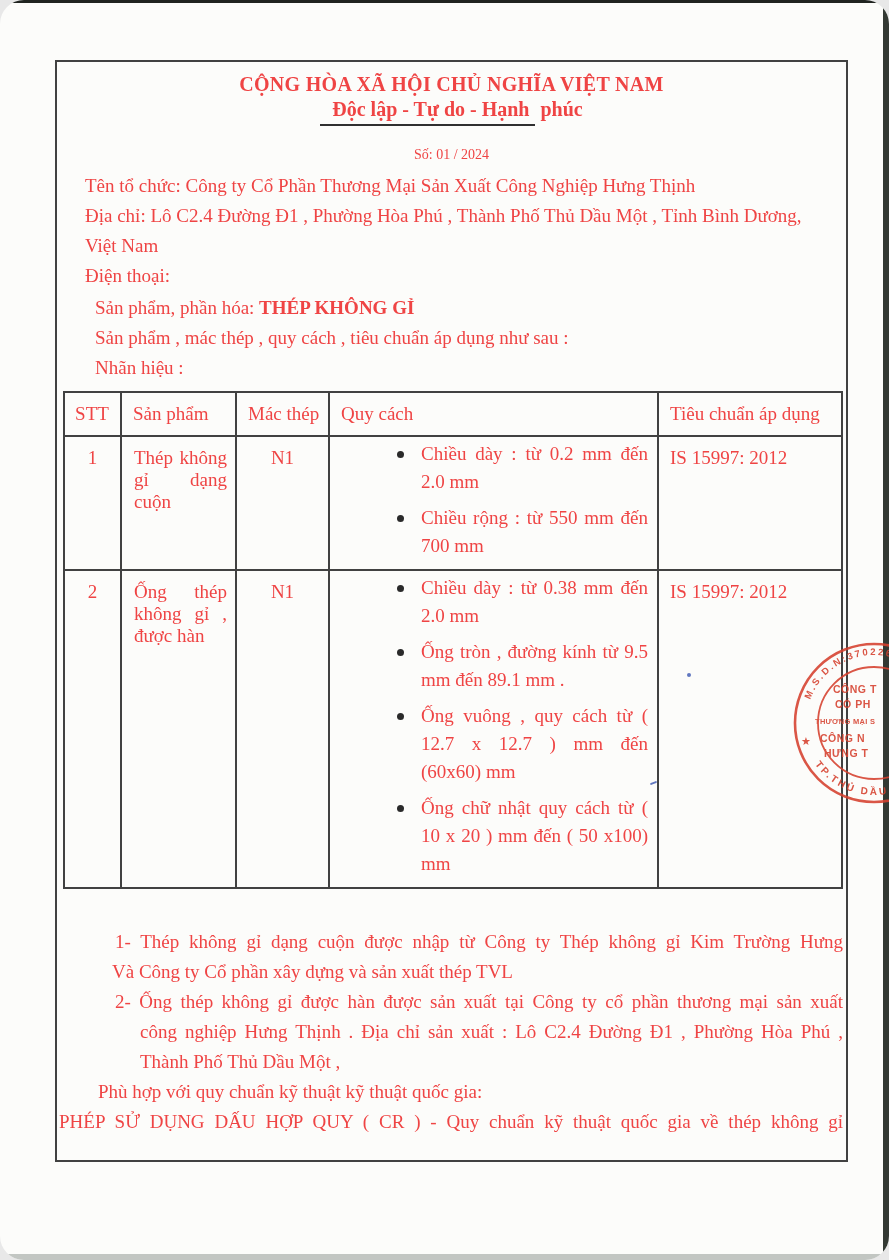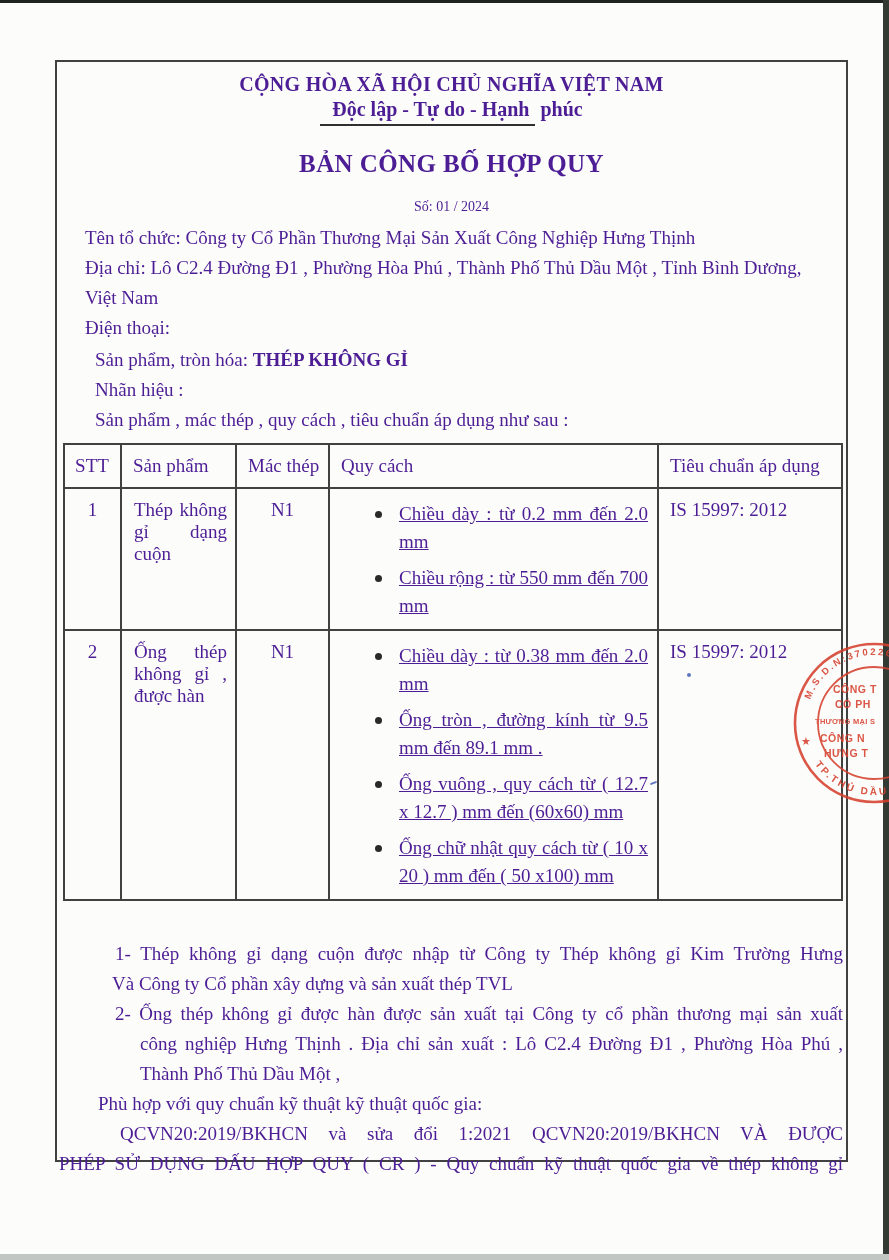--- a/index.html
+++ b/index.html
@@ -1,19 +1,19 @@
 <!DOCTYPE html>
 <html><head>
 <meta charset="utf-8">
 <style>
   html,body { margin:0; padding:0; background:#e8e8e8; }
   .page {
     position:relative; width:889px; height:1260px; margin:0 auto;
     background:#fcfcfa; overflow:hidden;
-    font-family:"Liberation Serif","DejaVu Serif",serif; color:#4c1d95;
+    font-family:"Liberation Serif","DejaVu Serif",serif; color:#ef4444;border-radius:24px;
   }
   
   .edge-top    { position:absolute; left:0; top:0; width:100%; height:3px; background:#202420; }
   .edge-right  { position:absolute; right:0; top:0; width:6px; height:100%; background:#333933; }
   .edge-bottom { position:absolute; left:0; bottom:0; width:100%; height:6px; background:#c2c6c2; }
 
   .frame {
     position:absolute; left:55px; top:60px; width:793px; height:1102px;
     border:2px solid #414141; box-sizing:border-box; font-size:19px;
   }
@@ -33,21 +33,21 @@
   table.spec-table { margin:8px 0 0 6px; border-collapse:collapse; width:778px; table-layout:fixed; }
   .spec-table th, .spec-table td { border:2px solid #414141; font-weight:400; font-size:19px; }
   .spec-table thead th { height:40px; text-align:left; padding-left:11px; vertical-align:middle; }
   .spec-table thead th.c { text-align:center; padding-left:0; }
   .spec-table td { vertical-align:top; }
   td.cell-stt, td.cell-grade { text-align:center; padding-top:10px; }
   td.cell-product { padding:10px 8px 0 12px; text-align:justify; }
   td.cell-standard { padding:10px 6px 0 11px; }
   tr.row-1 td { height:92px; }
   tr.row-2 td { height:231px; }
-  ul.specs { list-style:none; margin:10px 0 0 0; padding:0 8px 0 42px;text-decoration:underline; }
+  ul.specs { list-style:none; margin:2px 0 0 0; padding:0 8px 0 64px; }
   ul.specs li { position:relative; padding-left:26px; margin-bottom:8px; text-align:justify; line-height:28px; }
   ul.specs li::before { content:""; position:absolute; left:2px; top:11px; width:7px; height:7px; border-radius:50%; background:#2a2a2a; }
 
   .notes { margin-top:38px; }
   .note-line { line-height:30px; }
   .ml58 { margin-left:58px; width:728px; }
   .ml83 { margin-left:83px; width:703px; }
   .ml41 { margin-left:41px; }
   .q1 { margin-left:63px; width:723px; }
   .q2 { margin-left:2px; width:784px; }
@@ -63,33 +63,32 @@
 <div class="page">
   <div class="edge-top"></div>
   <div class="edge-right"></div>
   <div class="edge-bottom"></div>
 
   <div class="frame">
 
     <div class="center vn-republic">CỘNG HÒA XÃ HỘI CHỦ NGHĨA VIỆT NAM</div>
     <div class="center vn-motto-line"><span class="vn-motto-underline">Độc lập - Tự do - Hạnh</span><span class="motto-tail">phúc</span></div>
 
-    <div class="center doc-title">BẢN CÔNG BỐ HỢP QUY</div>
     <div class="center doc-number">Số: 01 / 2024</div>
 
     <div class="org-block">
       <div class="para">Tên tổ chức: Công ty Cổ Phần Thương Mại Sản Xuất Công Nghiệp Hưng Thịnh</div>
       <div class="para">Địa chỉ: Lô C2.4 Đường Đ1 , Phường Hòa Phú , Thành Phố Thủ Dầu Một , Tỉnh Bình Dương, Việt Nam</div>
       <div class="para">Điện thoại:</div>
     </div>
 
     <div class="product-block">
-      <div class="para"><span>Sản phẩm, tròn hóa: </span><span class="bold">THÉP KHÔNG GỈ</span></div>
+      <div class="para"><span>Sản phẩm, phần hóa: </span><span class="bold">THÉP KHÔNG GỈ</span></div>
+      <div class="para">Sản phẩm , mác thép , quy cách , tiêu chuẩn áp dụng như sau :</div>
       <div class="para">Nhãn hiệu :</div>
-      <div class="para">Sản phẩm , mác thép , quy cách , tiêu chuẩn áp dụng như sau :</div>
     </div>
 
     <table class="spec-table">
       <colgroup>
           <col style="width:57px">
           <col style="width:115px">
           <col style="width:93px">
           <col style="width:329px">
           <col style="width:184px">
         </colgroup>
@@ -132,21 +131,20 @@
       </tbody>
     </table>
 
     <div class="notes">
       <div class="note-line ml58 just">1- Thép không gỉ dạng cuộn được nhập từ Công ty Thép không gỉ Kim Trường Hưng</div>
       <div class="note-line ml58" style="margin-left:55px;">Và Công ty Cổ phần xây dựng và sản xuất thép TVL</div>
       <div class="note-line ml58 just">2- Ống thép không gỉ được hàn được sản xuất tại Công ty cổ phần thương mại sản xuất</div>
       <div class="note-line ml83 just">công nghiệp Hưng Thịnh . Địa chỉ sản xuất : Lô C2.4 Đường Đ1 , Phường Hòa Phú ,</div>
       <div class="note-line ml83">Thành Phố Thủ Dầu Một ,</div>
       <div class="note-line ml41">Phù hợp với quy chuẩn kỹ thuật kỹ thuật quốc gia:</div>
-      <div class="note-line q1 just">QCVN20:2019/BKHCN và sửa đổi 1:2021 QCVN20:2019/BKHCN VÀ ĐƯỢC</div>
       <div class="note-line q2 just">PHÉP SỬ DỤNG DẤU HỢP QUY ( CR ) -  Quy chuẩn kỹ thuật quốc gia về thép không gỉ</div>
     </div>
   </div>
 
   <svg class="stamp-svg" viewBox="0 0 280 240">
     <defs>
       <path id="arcTop" d="M 50.1 71.7 A 68 68 0 0 1 181.7 89.1" fill="none"></path>
       <path id="arcBottom" d="M 55 136.3 A 72 72 0 0 0 169.2 141.3" fill="none"></path>
     </defs>
     <circle cx="114" cy="95" r="79" fill="none" stroke="#d6402e" stroke-width="2.6"></circle>

